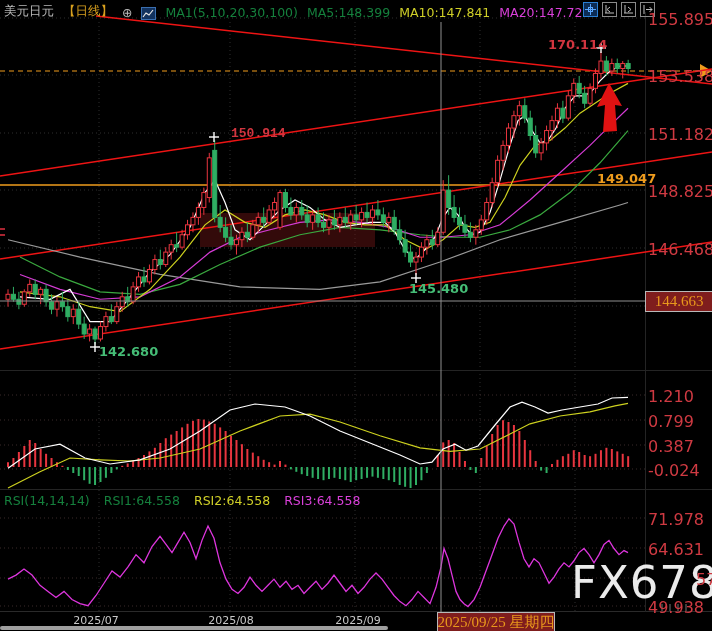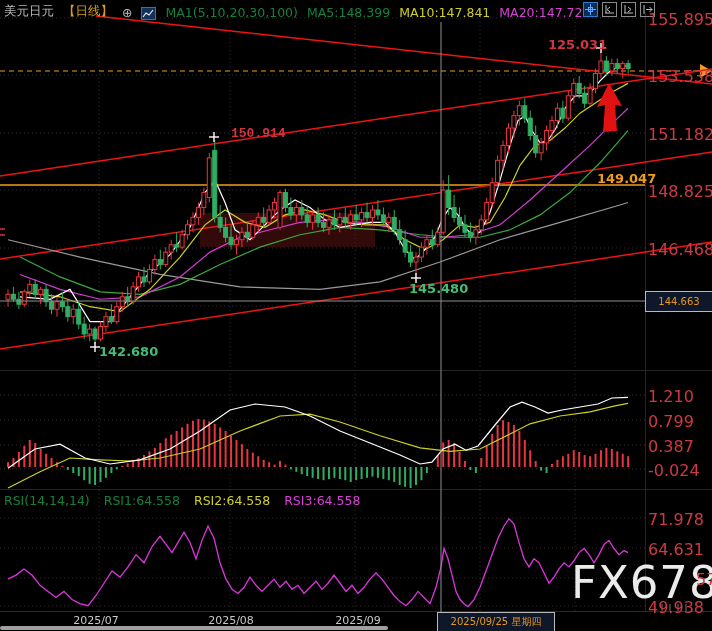--- a/index.html
+++ b/index.html
@@ -9,22 +9,22 @@
   .legend{position:absolute;left:4px;top:3px;display:flex;align-items:flex-end;gap:9px;
           font-size:12.5px;white-space:nowrap;}
   .t-gray{color:#b9b9b9}.t-white{color:#15803d}.t-yellow{color:#cfcf28}
   .t-magenta{color:#d940d9}.t-orange{color:#d8a01e}
   .iconrow{position:absolute;left:583px;top:2px;display:flex;gap:4px;}
   .icbox{width:15px;height:15px;display:block;}
   .axlbl{position:absolute;left:648px;width:62px;font-size:16px;color:#cf3a42;}
   .ann{position:absolute;font-size:13px;font-weight:700;white-space:nowrap;}
   .ann-red{color:#d2353f}.ann-orange{color:#ef9c1d}.ann-green{color:#45bd76}
   .xlbl{position:absolute;top:614px;width:80px;text-align:center;font-size:11px;color:#c8c8c8;}
-  .chbox{position:absolute;background:#0f172a;border:1px solid #b9b9b9;color:#e8981c;
-         font-size:10px;display:flex;align-items:center;justify-content:center;white-space:nowrap;}
+  .chbox{position:absolute;background:#7f1d1d;border:1px solid #b9b9b9;color:#e8981c;
+         font-size:15px;display:flex;align-items:center;justify-content:center;white-space:nowrap;font-family:Liberation Serif, serif;}
   #pricebox{left:645px;top:291px;width:66px;height:19px;}
   #datebox{left:437px;top:612px;width:116px;height:18px;}
   #watermark{position:absolute;left:571px;top:556px;font-size:45px;color:rgba(255,255,255,.92);
              letter-spacing:1px;}
   .mhead{position:absolute;left:4px;display:flex;gap:14px;font-size:12.5px;white-space:nowrap;}
   #scrollbar{position:absolute;left:0;top:626px;width:388px;height:4px;background:#9f9f9f;border-radius:2px;}
 </style>
 </head>
 <body>
 
@@ -504,21 +504,21 @@
     <div class="axlbl" style="left: 648px; top: 182px;">148.825</div>
     <div class="axlbl" style="left: 648px; top: 240px;">146.468</div>
     <div class="axlbl" style="left: 648px; top: 387px;">1.210</div>
     <div class="axlbl" style="left: 648px; top: 412px;">0.799</div>
     <div class="axlbl" style="left: 648px; top: 437px;">0.387</div>
     <div class="axlbl" style="left: 648px; top: 461px;">-0.024</div>
     <div class="axlbl" style="left: 648px; top: 510px;">71.978</div>
     <div class="axlbl" style="left: 648px; top: 540px;">64.631</div>
     <div class="axlbl" style="left: 648px; top: 570px; margin-left: 48px;">57.284</div>
     <div class="axlbl" style="left: 648px; top: 598px;">49.938</div>
-    <div class="ann ann-red" style="left: 548px; top: 37px;">125.031</div>
+    <div class="ann ann-red" style="left: 548px; top: 37px;">170.114</div>
     <div class="ann ann-red" style="left: 231px; top: 126px; font-family: Liberation Mono, monospace;">150.914</div>
     <div class="ann ann-orange" style="left: 597px; top: 171px;">149.047</div>
     <div class="ann ann-green" style="left: 409px; top: 281px;">145.480</div>
     <div class="ann ann-green" style="left: 99px; top: 344px;">142.680</div>
     <div class="xlbl" style="left: 56px; top: 614px;">2025/07</div>
     <div class="xlbl" style="left: 191px; top: 614px;">2025/08</div>
     <div class="xlbl" style="left: 318px; top: 614px;">2025/09</div>
   </div>
 
 </body></html>

